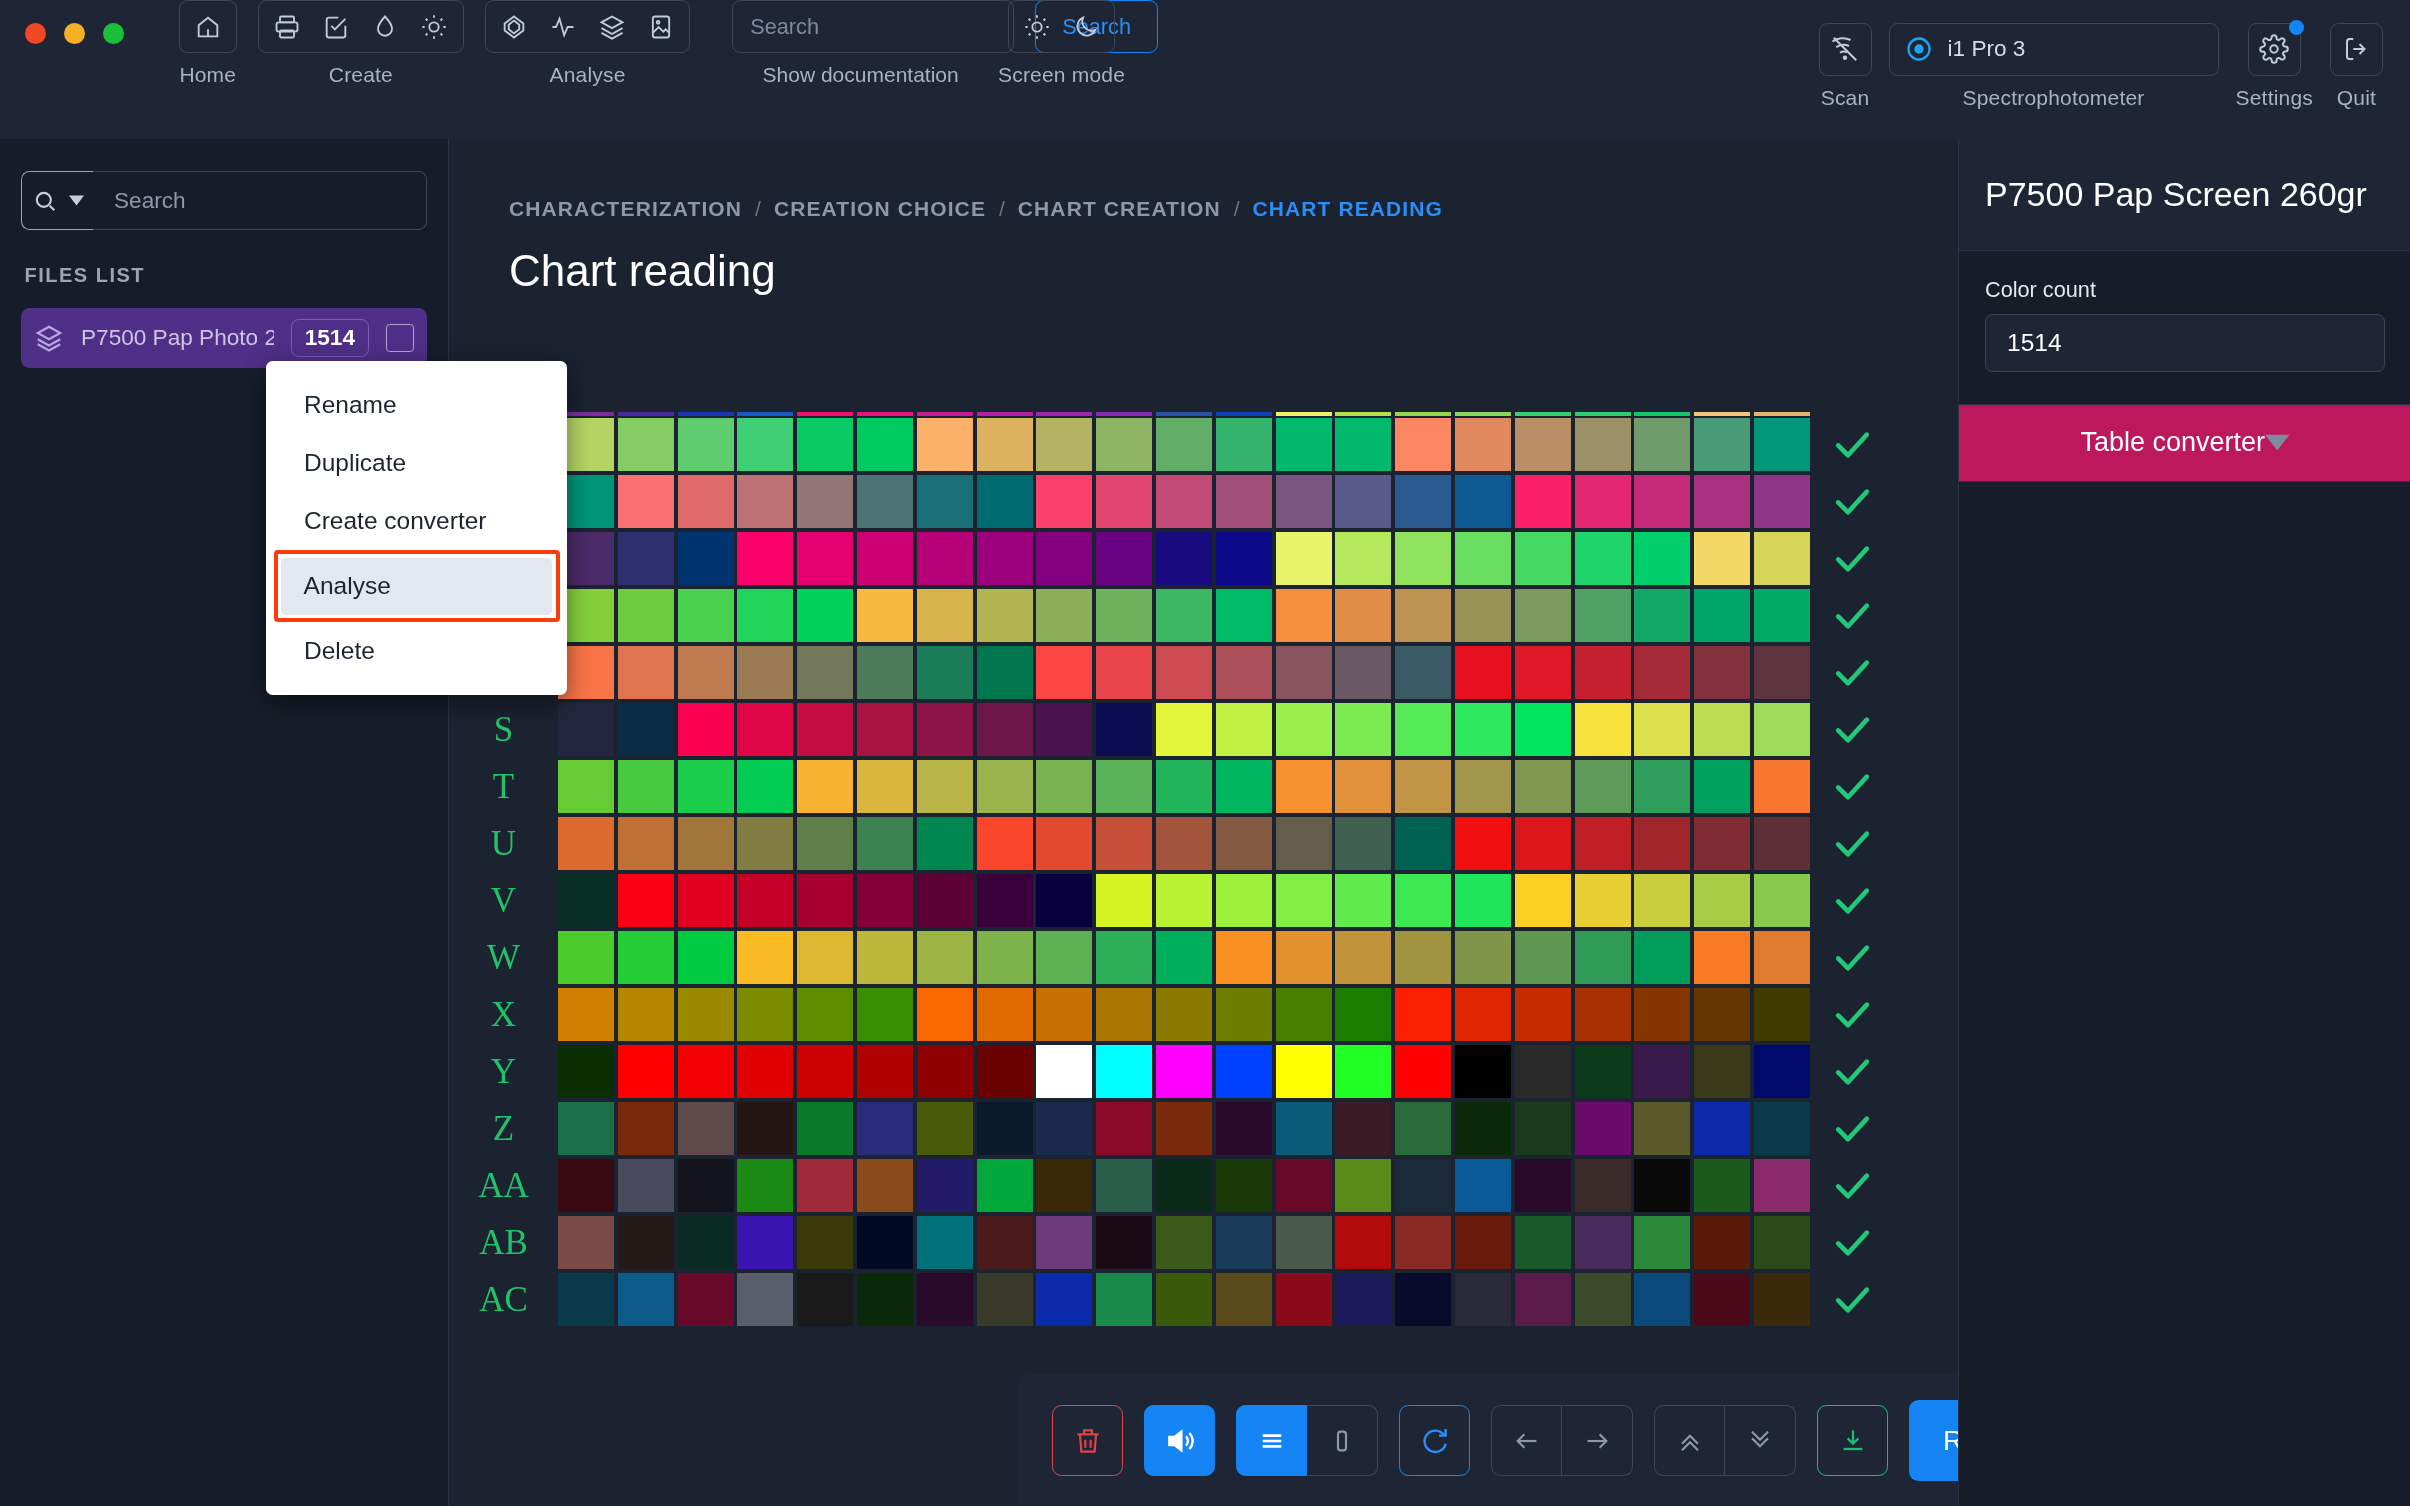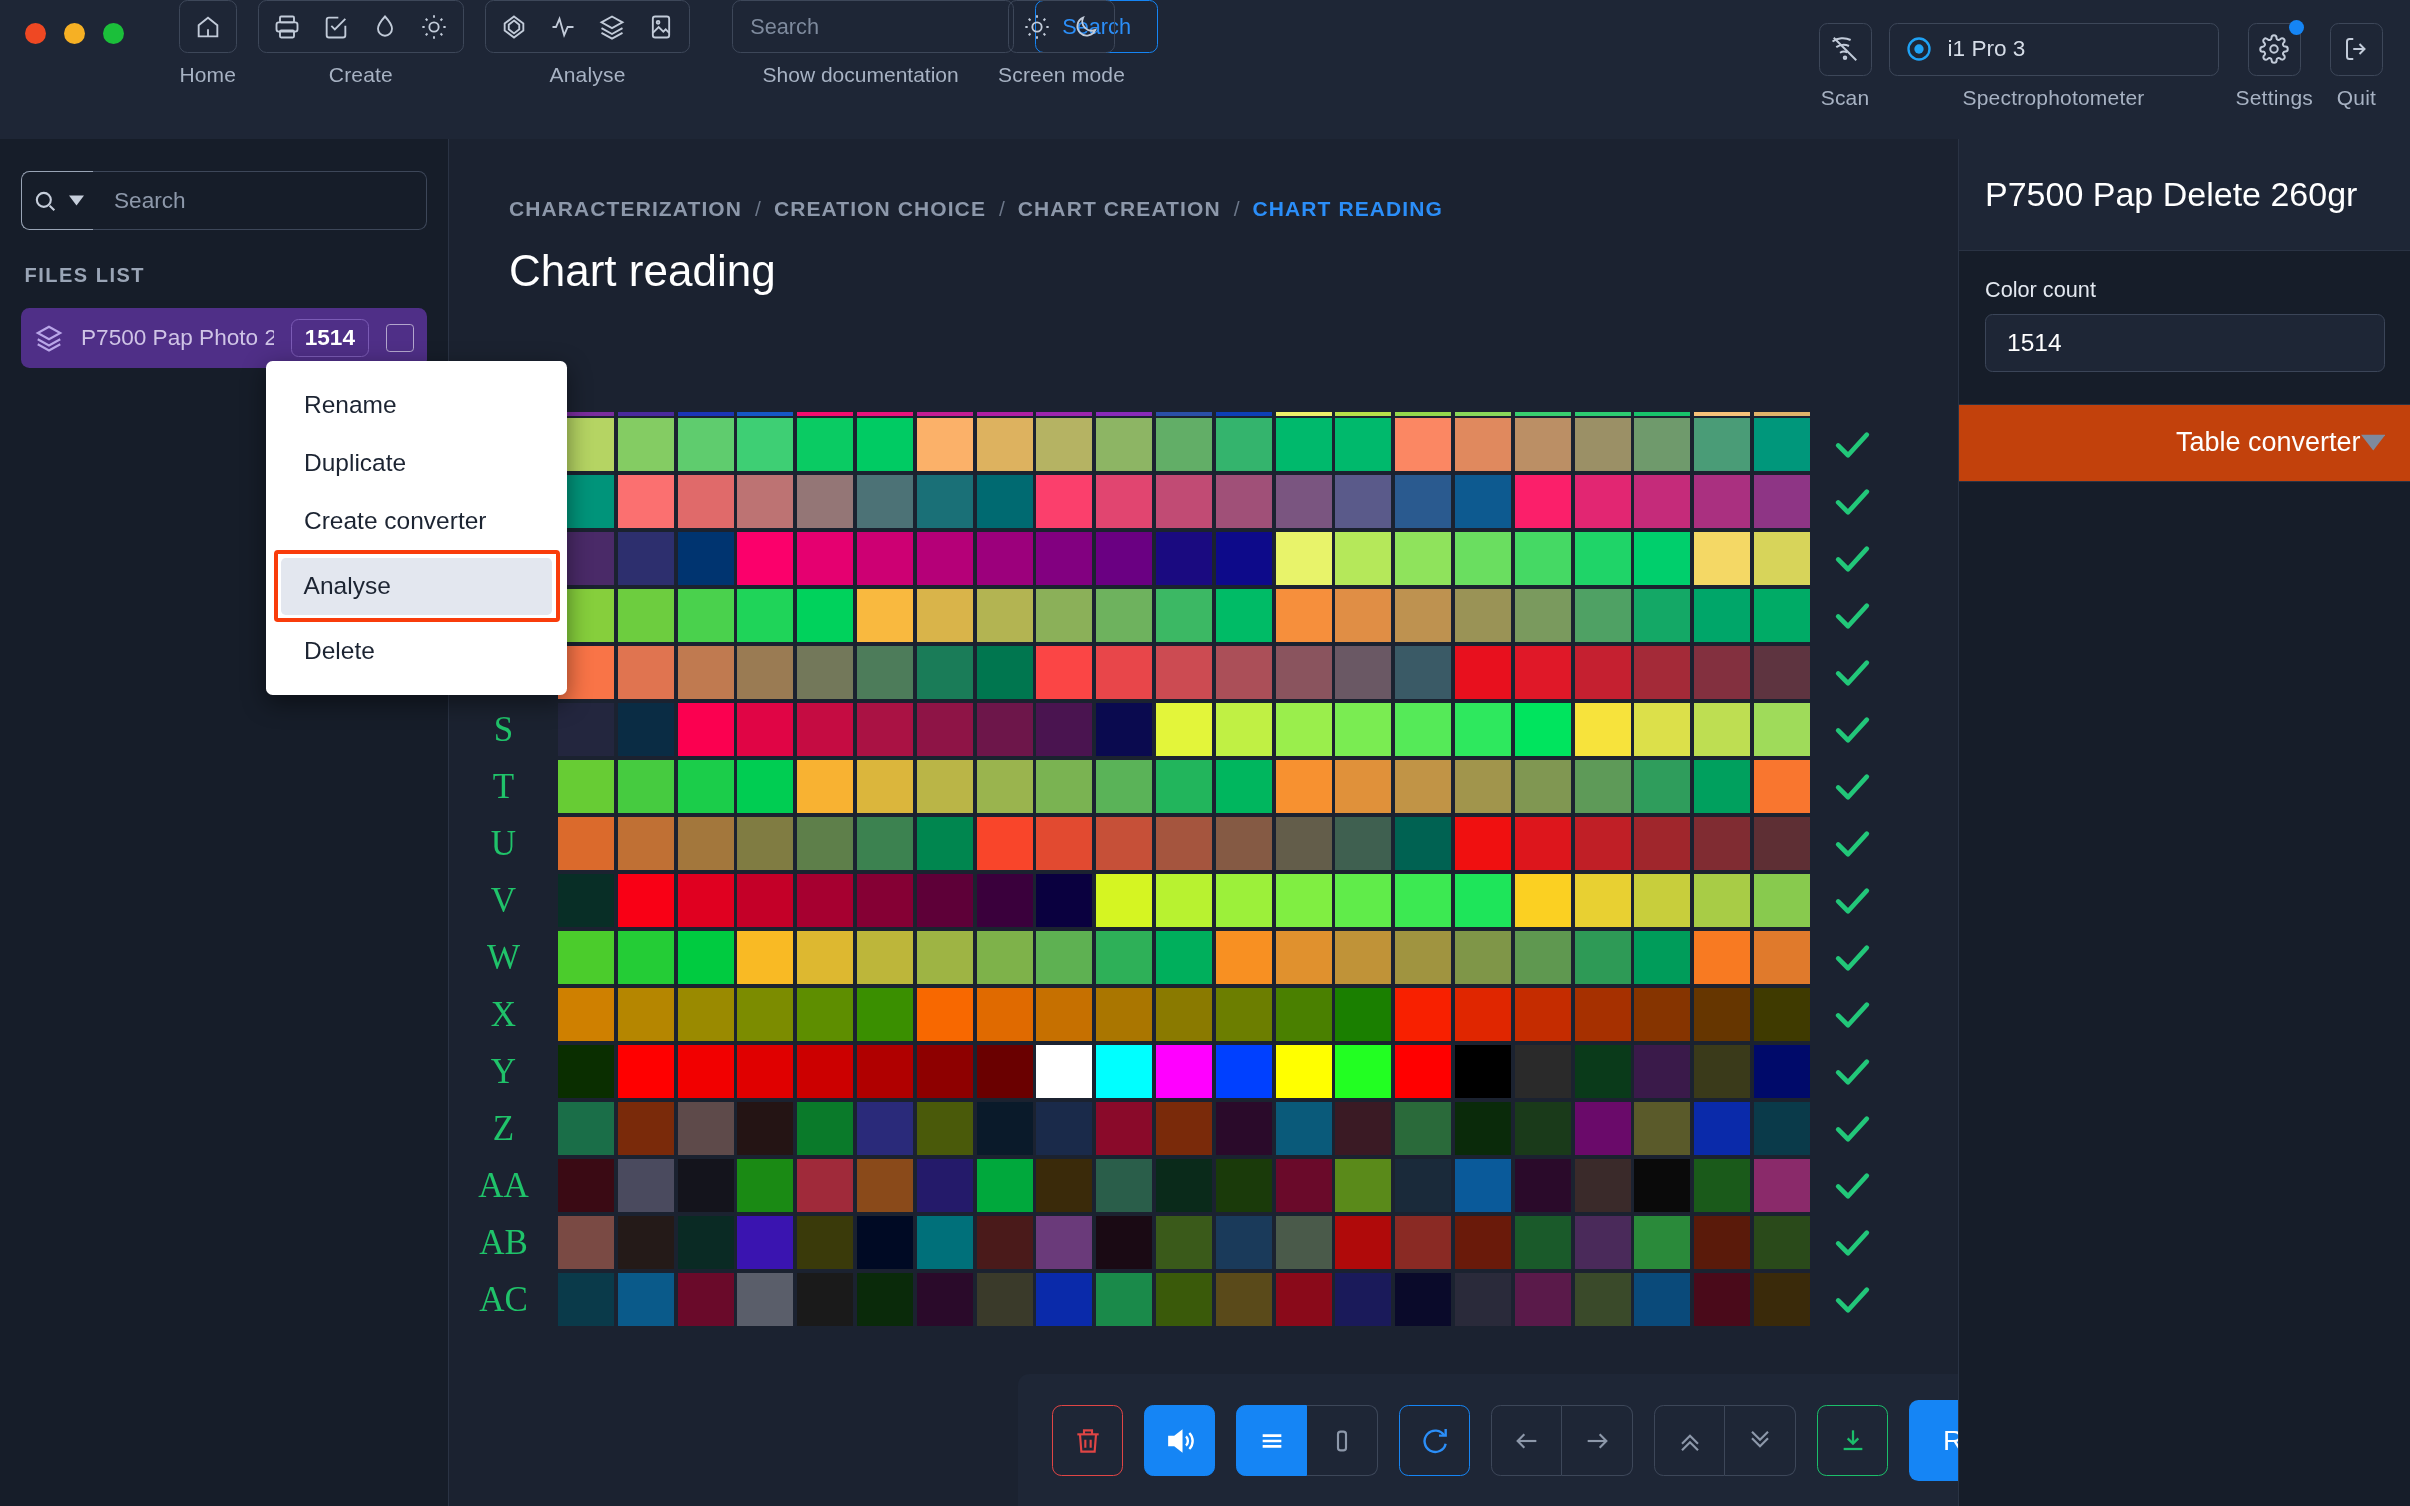--- a/index.html
+++ b/index.html
@@ -206,23 +206,23 @@
   .rp-title { font-size: 34px; color: #ffffff; line-height: 1.25; }
   .rp-section { padding: 26px 26px 32px 26px; border-bottom: 0.9px solid #2a3344; }
   .rp-label { font-size: 21.7px; color: #e3e8f0; margin-bottom: 11.3px; }
   .rp-input {
     width: 100%; height: 58px; border-radius: 7.5px;
     border: 0.9px solid #3b4558; background: #1e2636;
     color: #ffffff; font-size: 24.5px; padding: 0 21px;
     font-family: "Liberation Sans", sans-serif; outline: none;
   }
   .rp-accordion {
-    background: #c2410c; border-bottom: 0.9px solid #2a3344;
+    background: #be185d; border-bottom: 0.9px solid #2a3344;
     height: 77px; display: flex; align-items: center;
-    justify-content: flex-end; padding: 0 26px;
+    justify-content: center; padding: 0 26px;
   }
   .rp-acc-label { font-size: 27px; color: #ffffff; }
   svg { display: block; }
 </style>
 </head>
 <body>
 
 <div class="topbar">
   <div class="traffic">
     <div class="dot red"></div>
@@ -1037,21 +1037,21 @@
             <path d="M5 18h14"></path>
         </svg>
       </div>
       <button class="bb-done">Reading done</button>
     </div>
   </div>
 </div>
 
 <div class="rightpanel">
   <div class="rp-head">
-    <div class="rp-title">P7500 Pap Delete 260gr</div>
+    <div class="rp-title">P7500 Pap Screen 260gr</div>
   </div>
   <div class="rp-section">
     <div class="rp-label">Color count</div>
     <input class="rp-input" readonly="" value="1514" style="">
   </div>
   <div class="rp-accordion">
     <span class="rp-acc-label">Table converter</span>
     <span>
       <svg width="24.5" height="17" viewBox="0 0 14 9">
           <path d="M0 0h14L7 9z" fill="#7e8a9d"></path>

